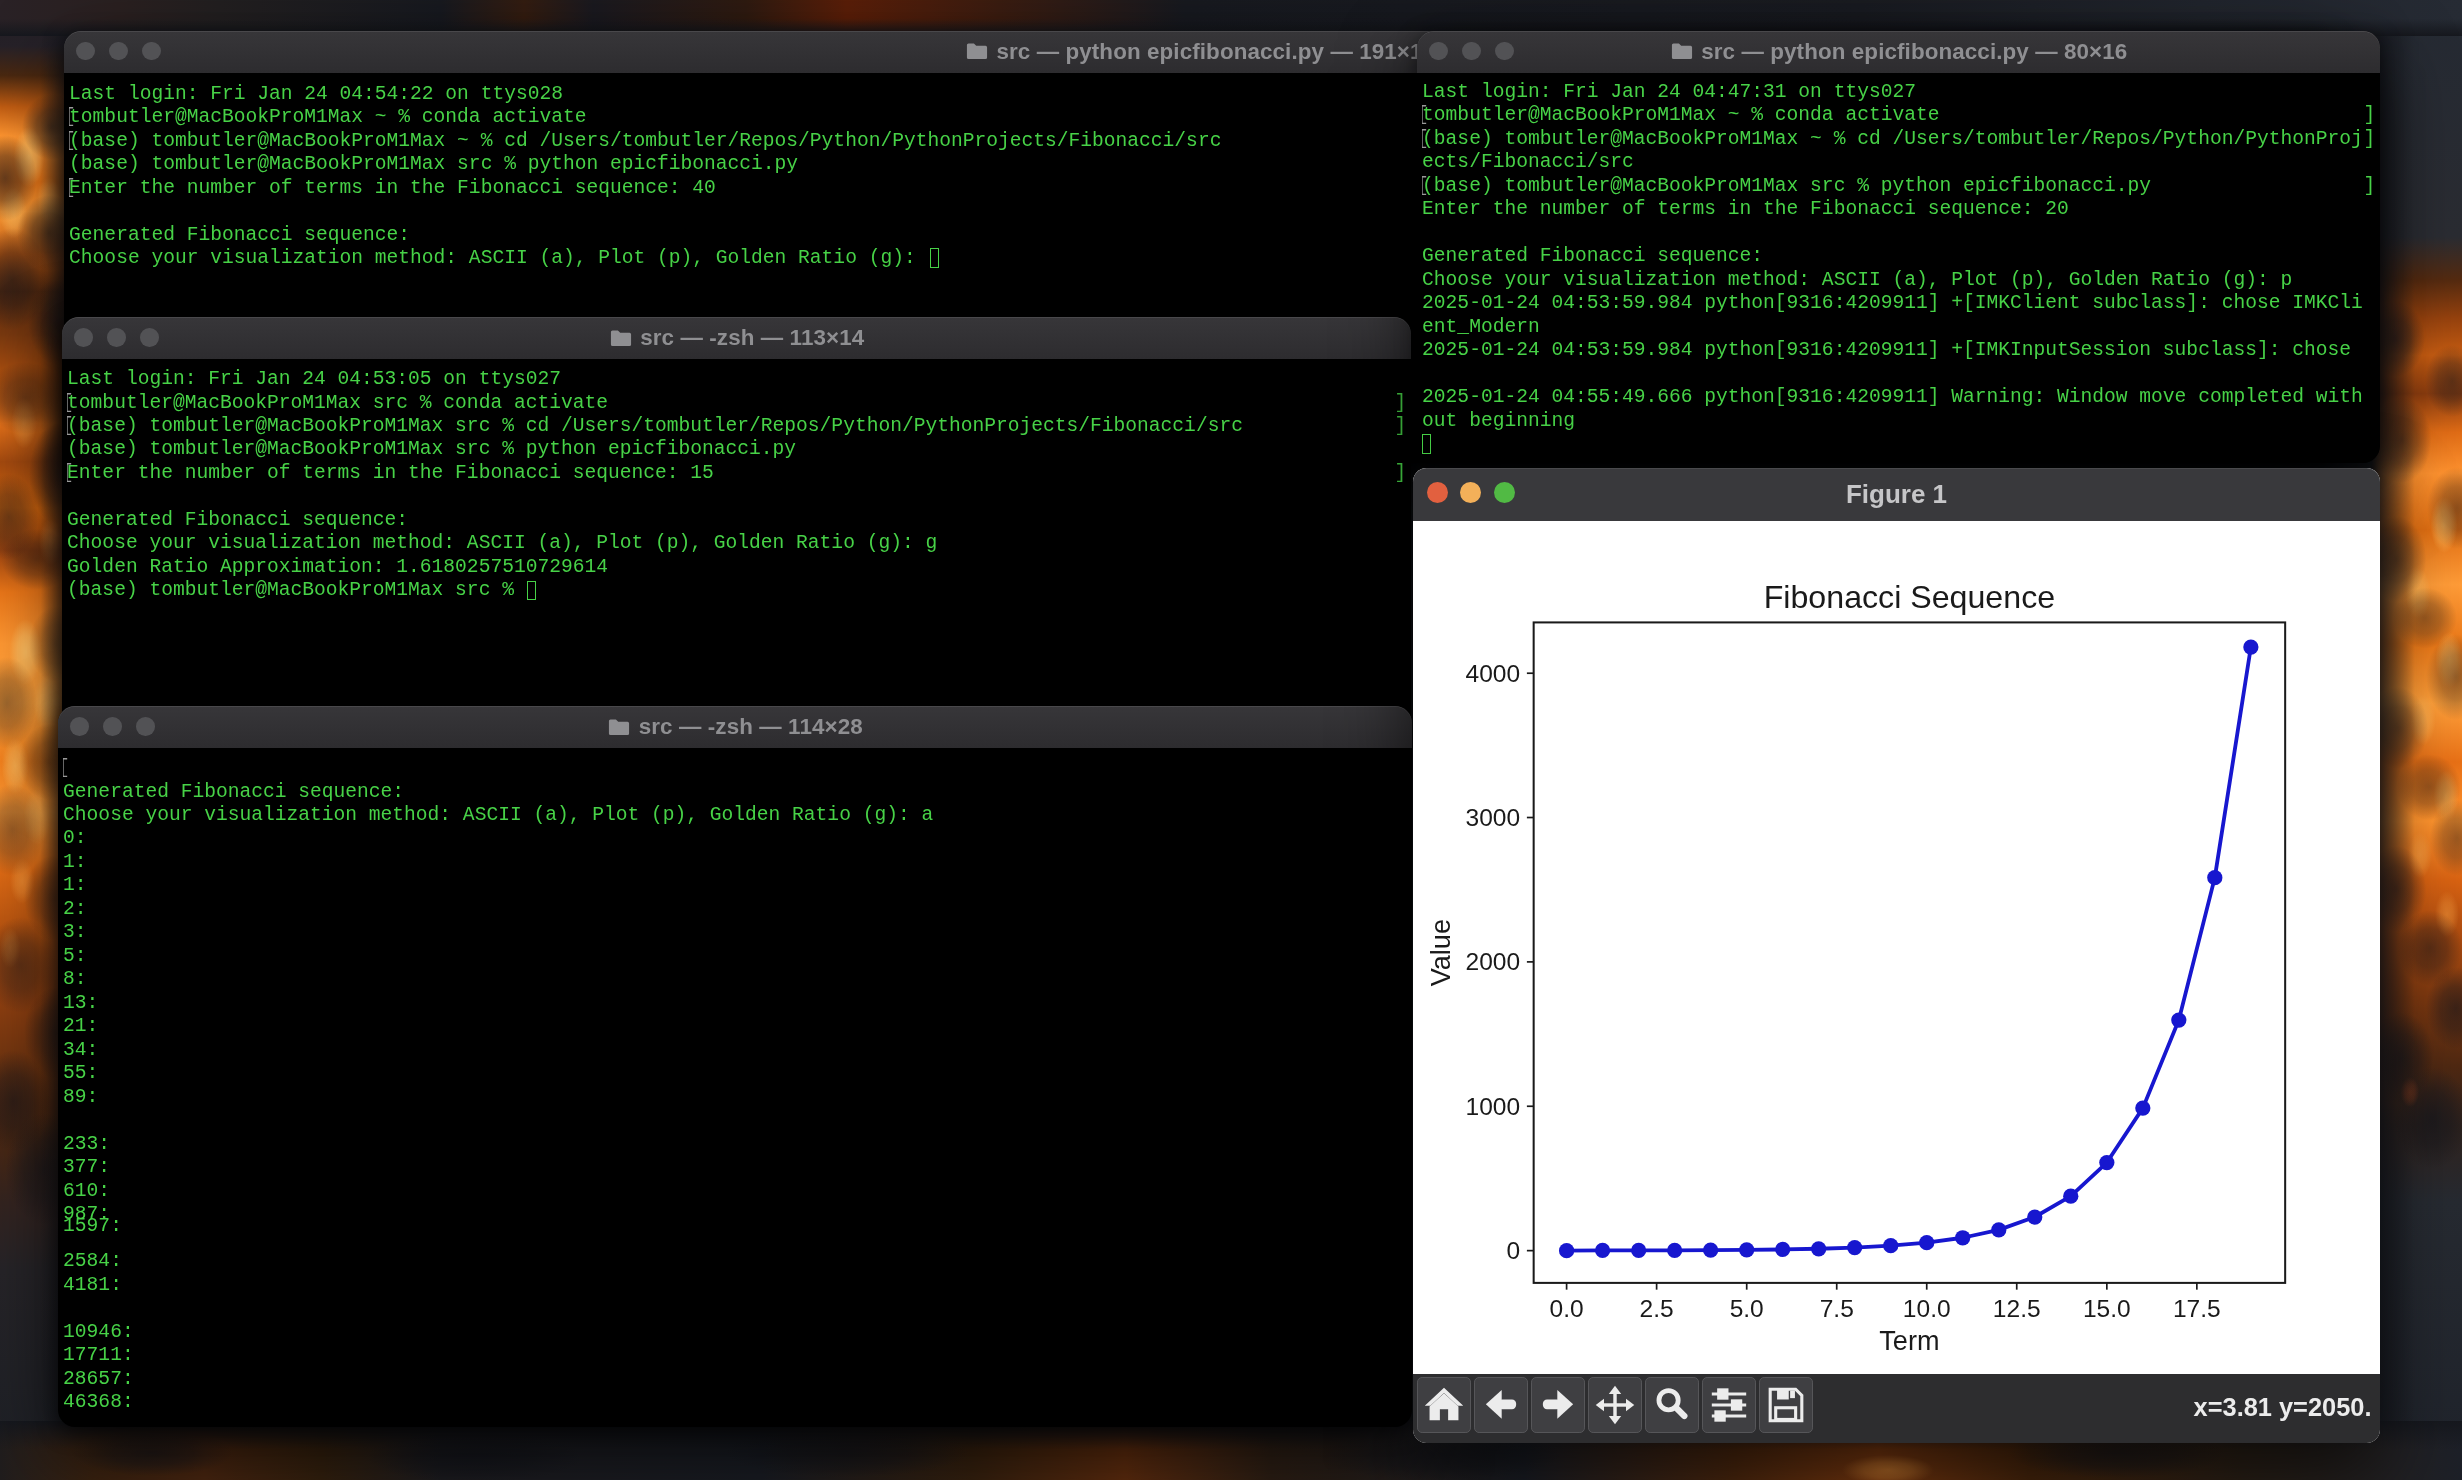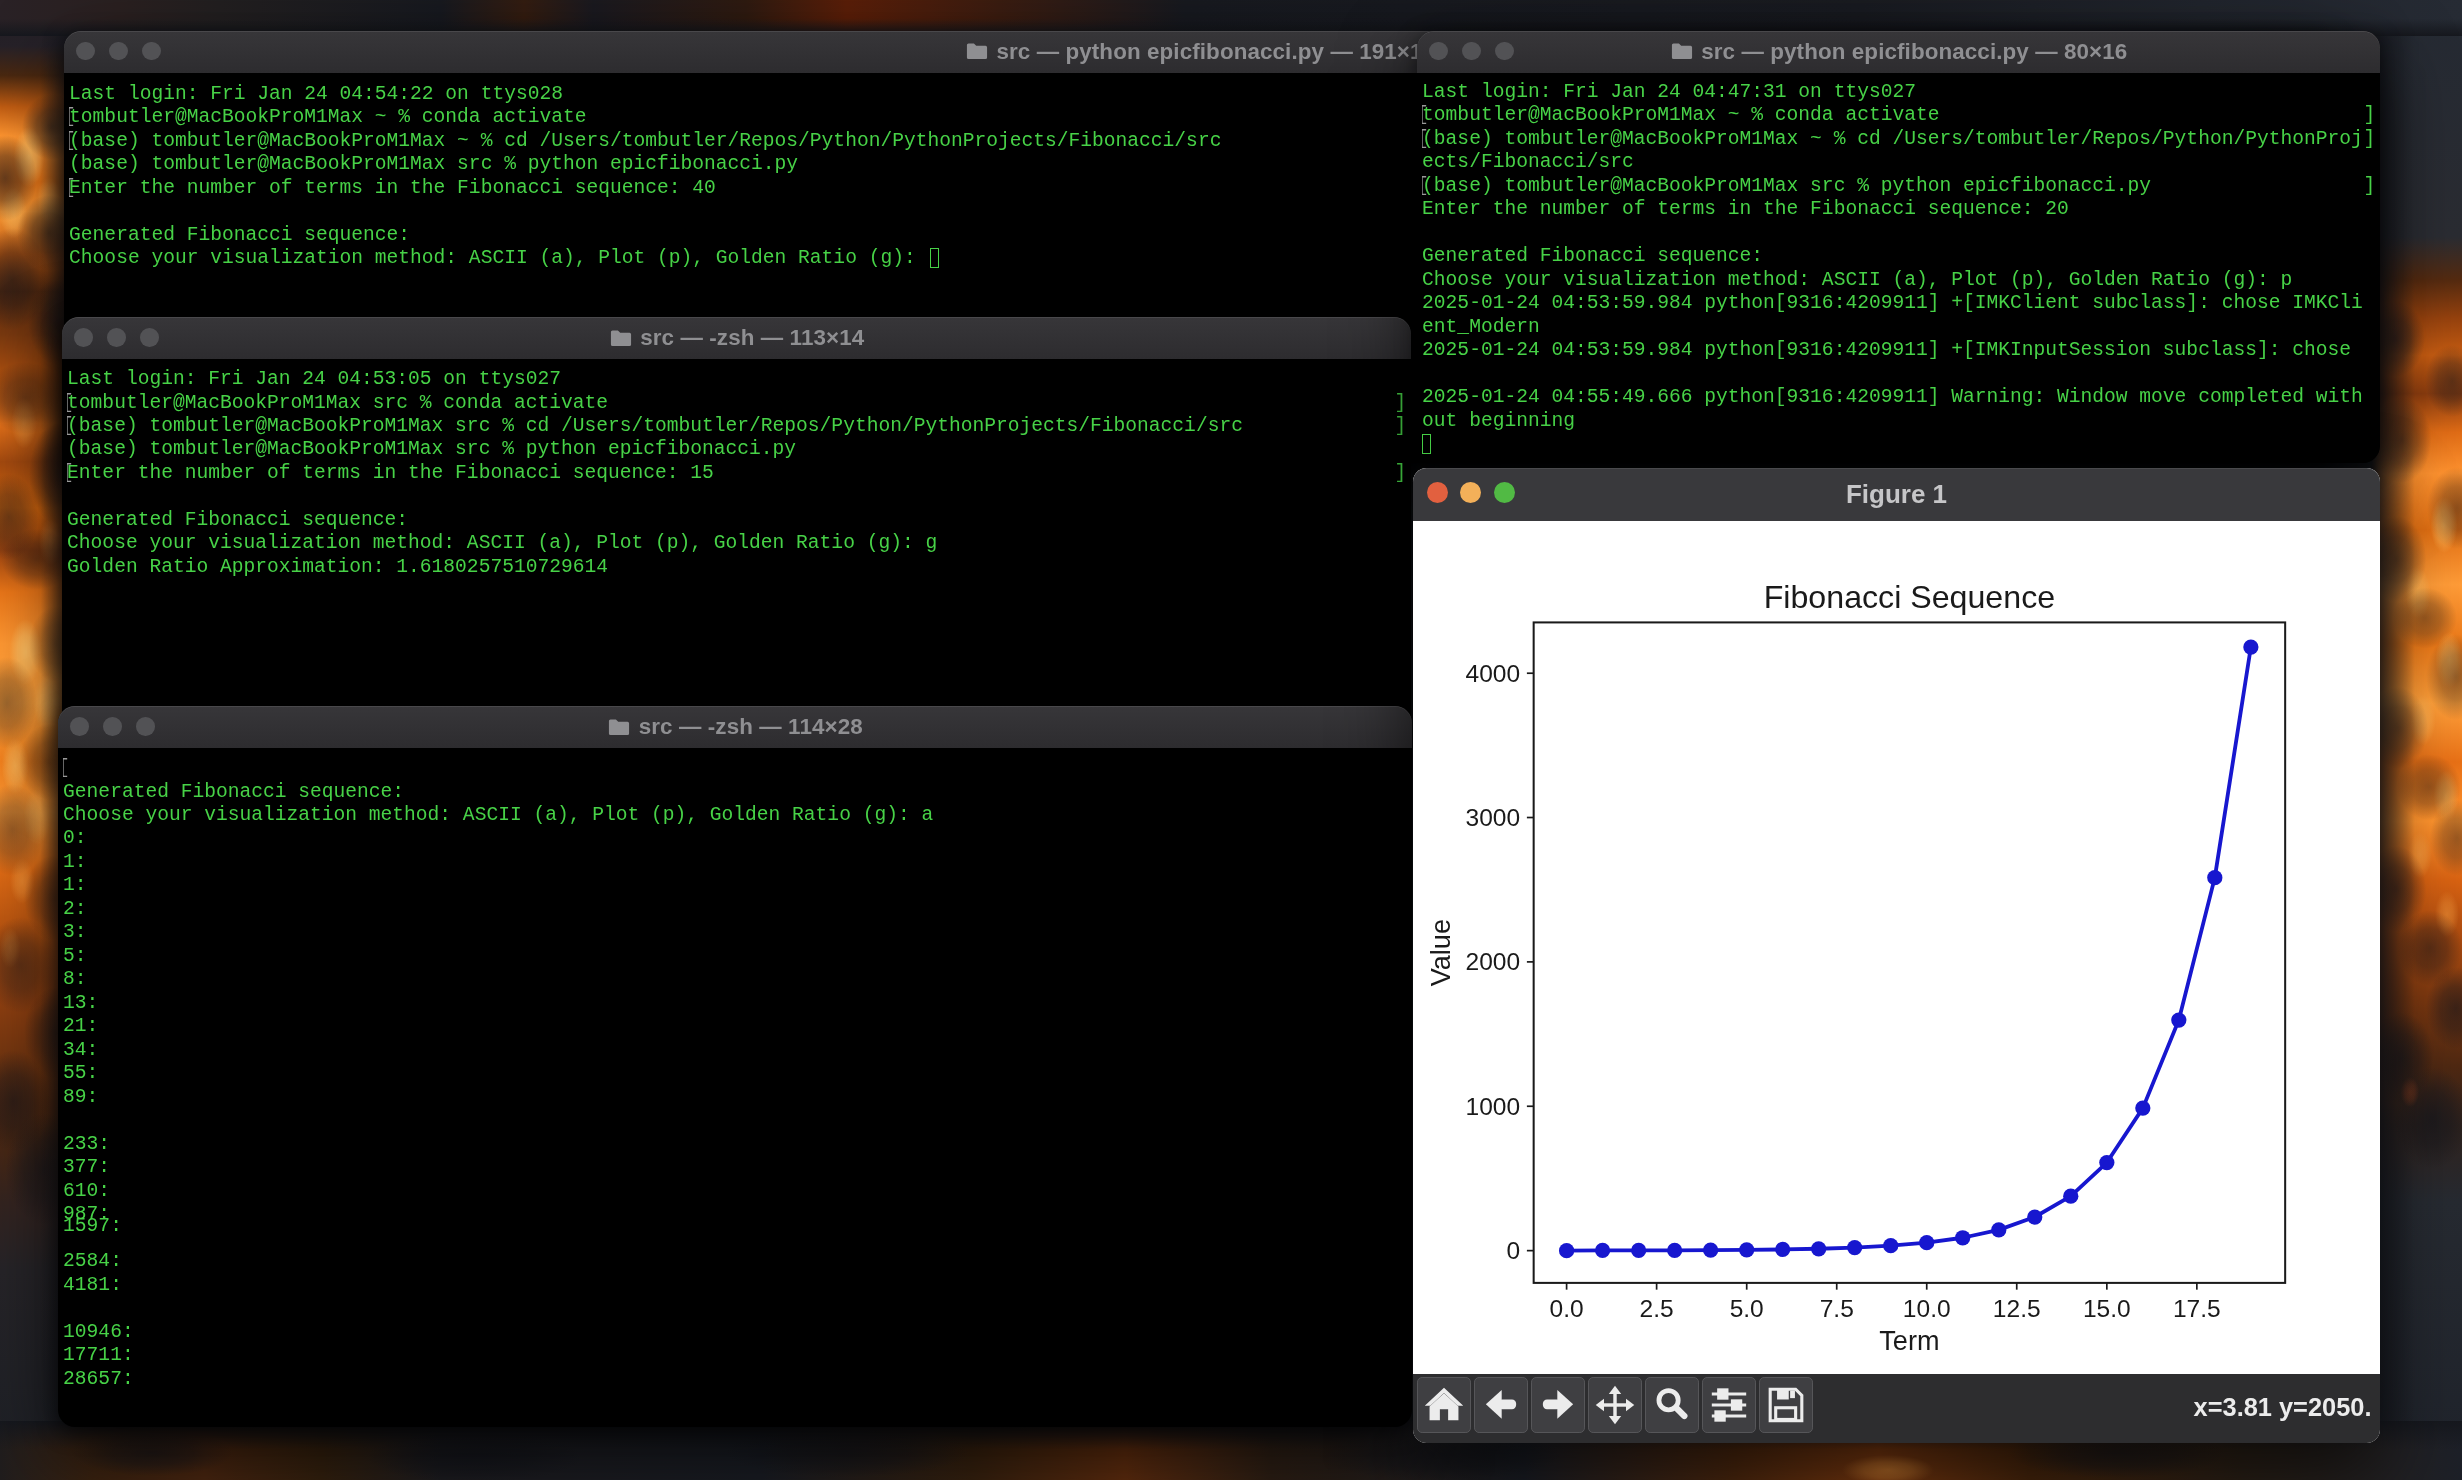--- a/index.html
+++ b/index.html
@@ -70,20 +70,21 @@
 <div class="tc" style="top:51px;height:365px">
 <div class="tl" style="top:0px"><span class="gt">Last login: Fri Jan 24 04:53:05 on ttys027</span></div>
 <div class="tl" style="top:23.5px"><span class="lm">[</span><span class="gt">tombutler@MacBookProM1Max src % conda activate</span><span class="rm">]</span></div>
 <div class="tl" style="top:47px"><span class="lm">[</span><span class="gt">(base) tombutler@MacBookProM1Max src % cd /Users/tombutler/Repos/Python/PythonProjects/Fibonacci/src</span><span class="rm">]</span></div>
 <div class="tl" style="top:70px"><span class="gt">(base) tombutler@MacBookProM1Max src % python epicfibonacci.py</span></div>
 <div class="tl" style="top:94px"><span class="lm">[</span><span class="gt">Enter the number of terms in the Fibonacci sequence: 15</span><span class="rm">]</span></div>
 <div class="tl" style="top:117px"></div>
 <div class="tl" style="top:141px"><span class="gt">Generated Fibonacci sequence:</span></div>
 <div class="tl" style="top:164px"><span class="gt">Choose your visualization method: ASCII (a), Plot (p), Golden Ratio (g): g</span></div>
 <div class="tl" style="top:188px"><span class="gt">Golden Ratio Approximation: 1.6180257510729614</span></div>
+<div class="tl" style="top:211px"><span class="gt">(base) tombutler@MacBookProM1Max src % </span><span class="cur" style="left:460px"></span></div>
 </div>
   </div>
 <div class="term" style="left:58px;top:706px;width:1354px;height:721px;z-index:12">
 <div class="tbar">
       <span class="lights">
         <i></i>
         <i></i>
         <i></i>
       </span>
       <span class="ttl"><svg class="fold" width="24" height="18.6" viewBox="0 0 30 24">
@@ -109,20 +110,21 @@
 <div class="tl" style="top:376px"><span class="gt">233:</span></div>
 <div class="tl" style="top:399px"><span class="gt">377:</span></div>
 <div class="tl" style="top:423px"><span class="gt">610:</span></div>
 <div class="tl" style="top:446px"><span class="gt">987:</span></div>
 <div class="tl" style="top:458px"><span class="gt">1597:</span></div>
 <div class="tl" style="top:493px"><span class="gt">2584:</span></div>
 <div class="tl" style="top:517px"><span class="gt">4181:</span></div>
 <div class="tl" style="top:564px"><span class="gt">10946:</span></div>
 <div class="tl" style="top:587px"><span class="gt">17711:</span></div>
 <div class="tl" style="top:611px"><span class="gt">28657:</span></div>
+<div class="tl" style="top:634px"><span class="gt">46368:</span></div>
 </div>
   </div>
 <div class="term" style="left:1417px;top:30.5px;width:963px;height:432px;z-index:13">
 <div class="tbar">
       <span class="lights">
         <i></i>
         <i></i>
         <i></i>
       </span>
       <span class="ttl"><svg class="fold" width="24" height="18.6" viewBox="0 0 30 24">

